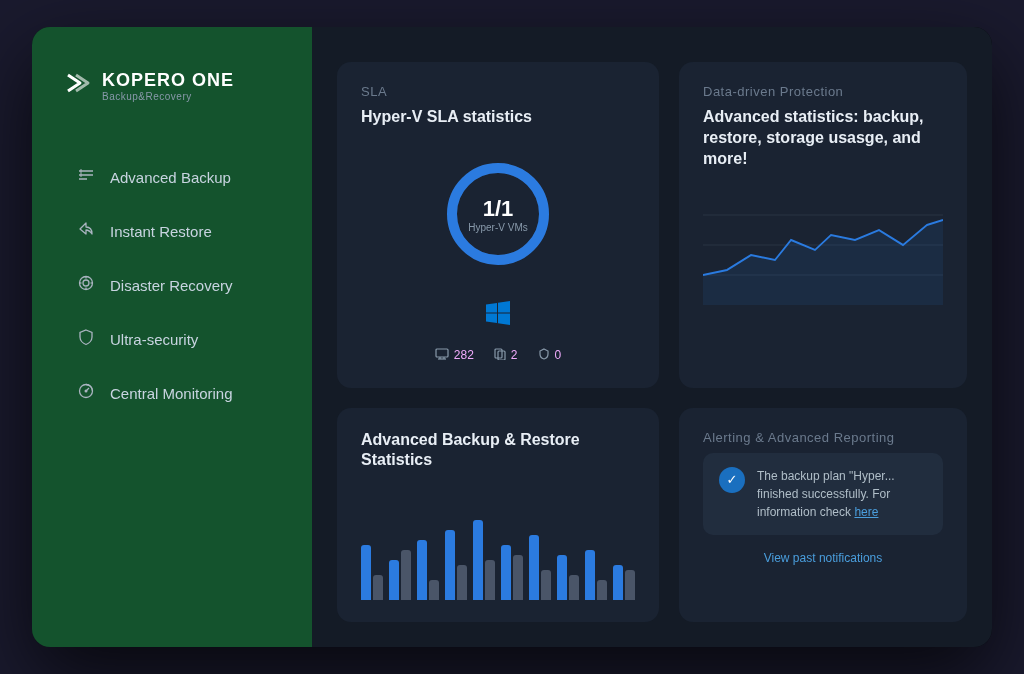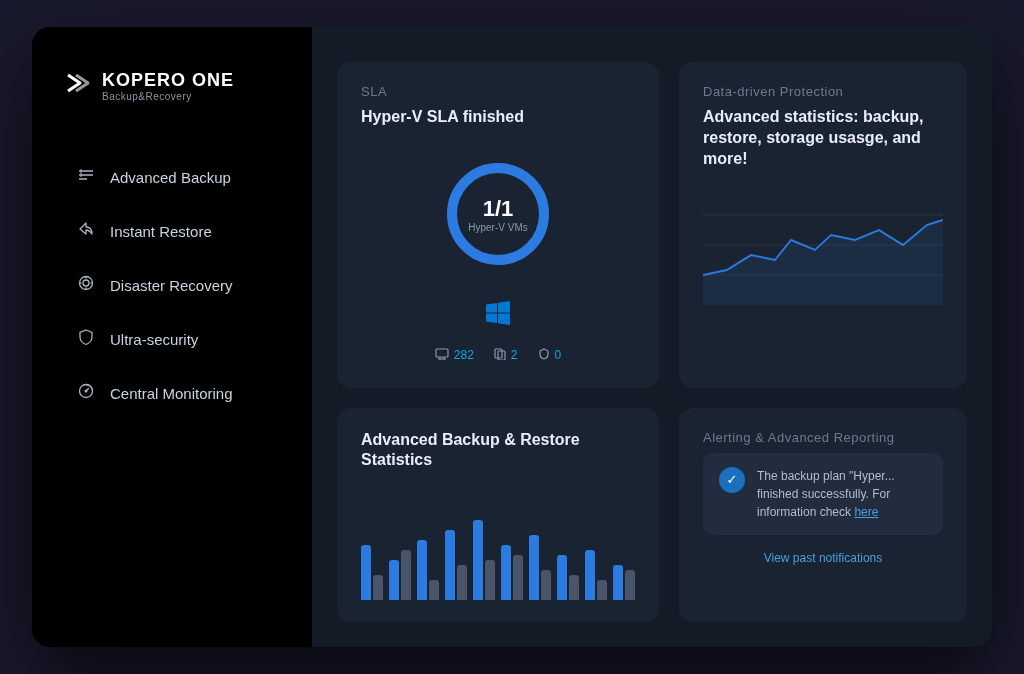--- a/index.html
+++ b/index.html
@@ -18,21 +18,21 @@
       width: 960px;
       min-height: 620px;
       display: flex;
       overflow: hidden;
       box-shadow: 0 30px 80px rgba(0,0,0,0.7);
     }
     
     .sidebar {
       width: 280px;
       min-width: 280px;
-      background: #000000;
+      background: #14532d;
       padding: 40px 20px 30px 30px;
       display: flex;
       flex-direction: column;
     }
     .logo-area {
       display: flex;
       align-items: center;
       margin-bottom: 50px;
       gap: 8px;
     }
@@ -172,21 +172,21 @@
       white-space: nowrap;
     }
     .windows-icon {
       color: #0078d4;
       font-size: 22px;
     }
     .sla-stats {
       display: flex;
       gap: 20px;
       align-items: center;
-      color: #0ea5e9;
+      color: #f0abfc;
       font-size: 12px;
     }
     .sla-stat {
       display: flex;
       align-items: center;
       gap: 5px;
     }
     
     .datadriven-card {
       grid-column: 2;
@@ -346,21 +346,21 @@
         </span>
         <span class="nav-label">Central Monitoring</span>
       </div>
     </nav>
   </aside>
 
   <main class="main-content">
 
     <div class="card sla-card">
       <span class="card-tag">SLA</span>
-      <span class="card-title">Hyper-V SLA finished</span>
+      <span class="card-title">Hyper-V SLA statistics</span>
       <div class="sla-gauge-area">
         <div class="gauge-container">
           <svg class="gauge-svg" viewBox="0 0 120 120">
             <circle class="gauge-bg" cx="60" cy="60" r="46"></circle>
             <circle class="gauge-fill" cx="60" cy="60" r="46" stroke-dasharray="289" stroke-dashoffset="0"></circle>
           </svg>
           <div class="gauge-center">
             <span class="gauge-value">1/1</span>
             <span class="gauge-label">Hyper-V VMs</span>
           </div>

